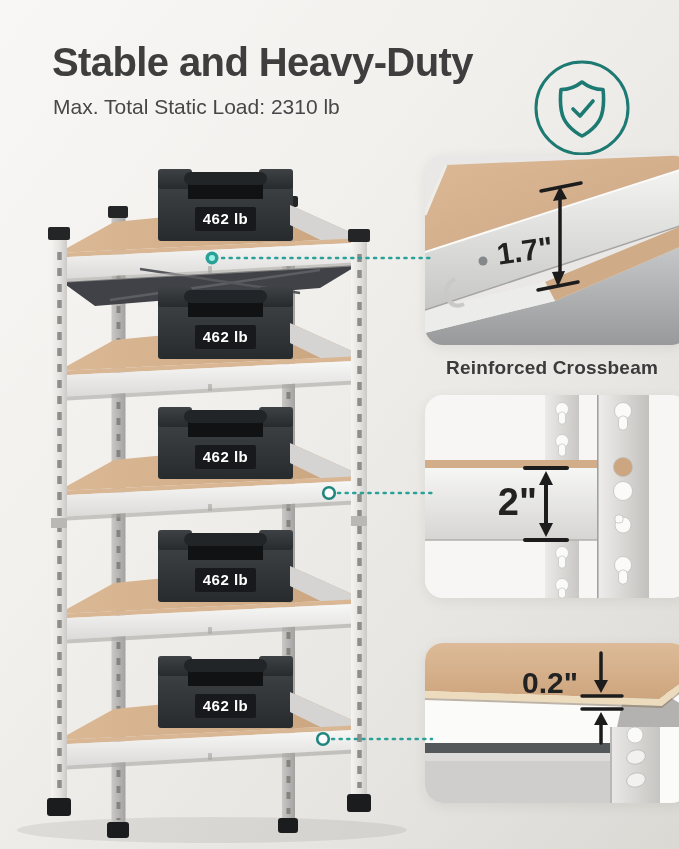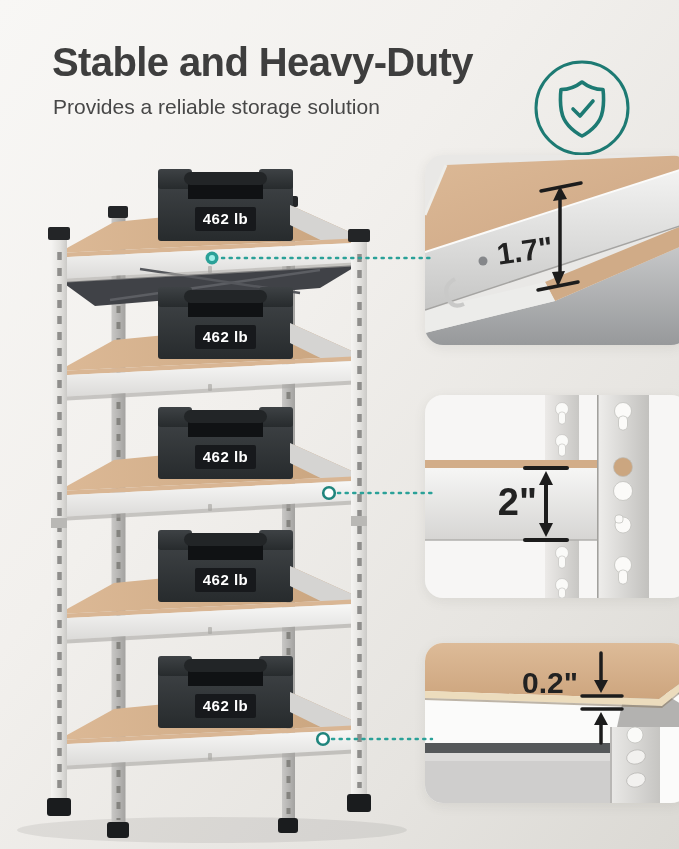--- a/index.html
+++ b/index.html
@@ -29,21 +29,21 @@
   .weight-text{font-family:"Liberation Sans",sans-serif;font-weight:700;fill:#ffffff;letter-spacing:.5px;}
   .dot-line{stroke:#2aa198;stroke-width:2.4;stroke-dasharray:2.2 5.4;stroke-linecap:round;fill:none;}
 </style>
 </head>
 <body>
 
 <div class="canvas">
 
   <div class="abs title">Stable and Heavy-Duty</div>
   <div class="abs subtitle">
-    <div>Provides a reliable storage solution</div>
+    <div>Max. Total Static Load: 2310 lb</div>
   </div>
 
   <svg class="abs" style="left:530px;top:56px;" width="104" height="104" viewBox="0 0 104 104">
     <circle cx="52" cy="52" r="46" fill="none" stroke-width="3" stroke="#1d7a73"></circle>
     <path d="M52,26 C45,31.5 38,33.5 31,33.5 C31,33.5 28.5,52 34,63 C39.5,74 52,80 52,80
              C52,80 64.5,74 70,63 C75.5,52 73,33.5 73,33.5 C66,33.5 59,31.5 52,26 Z" fill="none" stroke-width="3.6" stroke-linejoin="round" stroke="#1d7a73"></path>
     <path d="M43,53 L50,60 L63,45" fill="none" stroke-width="3.6" stroke-linecap="round" stroke-linejoin="round" stroke="#1d7a73"></path>
   </svg>
 
   <svg class="abs" style="left:0;top:130px;" width="430" height="719" viewBox="0 0 430 719">
@@ -221,20 +221,21 @@
       <g stroke="#1c1c1c" stroke-width="3.5" stroke-linecap="round">
         <line x1="116" y1="36" x2="156" y2="28"></line>
         <line x1="135" y1="45" x2="135" y2="118"></line>
         <line x1="113" y1="135" x2="153" y2="127"></line>
       </g>
       <polygon points="135,31 128,46 142,44" fill="#1c1c1c"></polygon>
       <polygon points="133,132 127,117 140,116" fill="#1c1c1c"></polygon>
       <text class="measure-text" x="128" y="102" font-size="30" text-anchor="end" transform="rotate(-8 128 95)">1.7"</text>
     </svg>
   </div>
+  <div class="caption" style="top:357px;">Reinforced Crossbeam</div>
 
   <div class="tile" style="top:395px;height:203px;">
     <svg width="264" height="203" viewBox="0 0 264 203">
       <defs>
         <linearGradient id="c2postA" x1="0" y1="0" x2="1" y2="0">
           <stop offset="0" stop-color="#eceae8"></stop>
             <stop offset="1" stop-color="#c8c7c4"></stop>
         </linearGradient>
         <linearGradient id="c2postB" x1="0" y1="0" x2="1" y2="0">
           <stop offset="0" stop-color="#efeeec"></stop>

